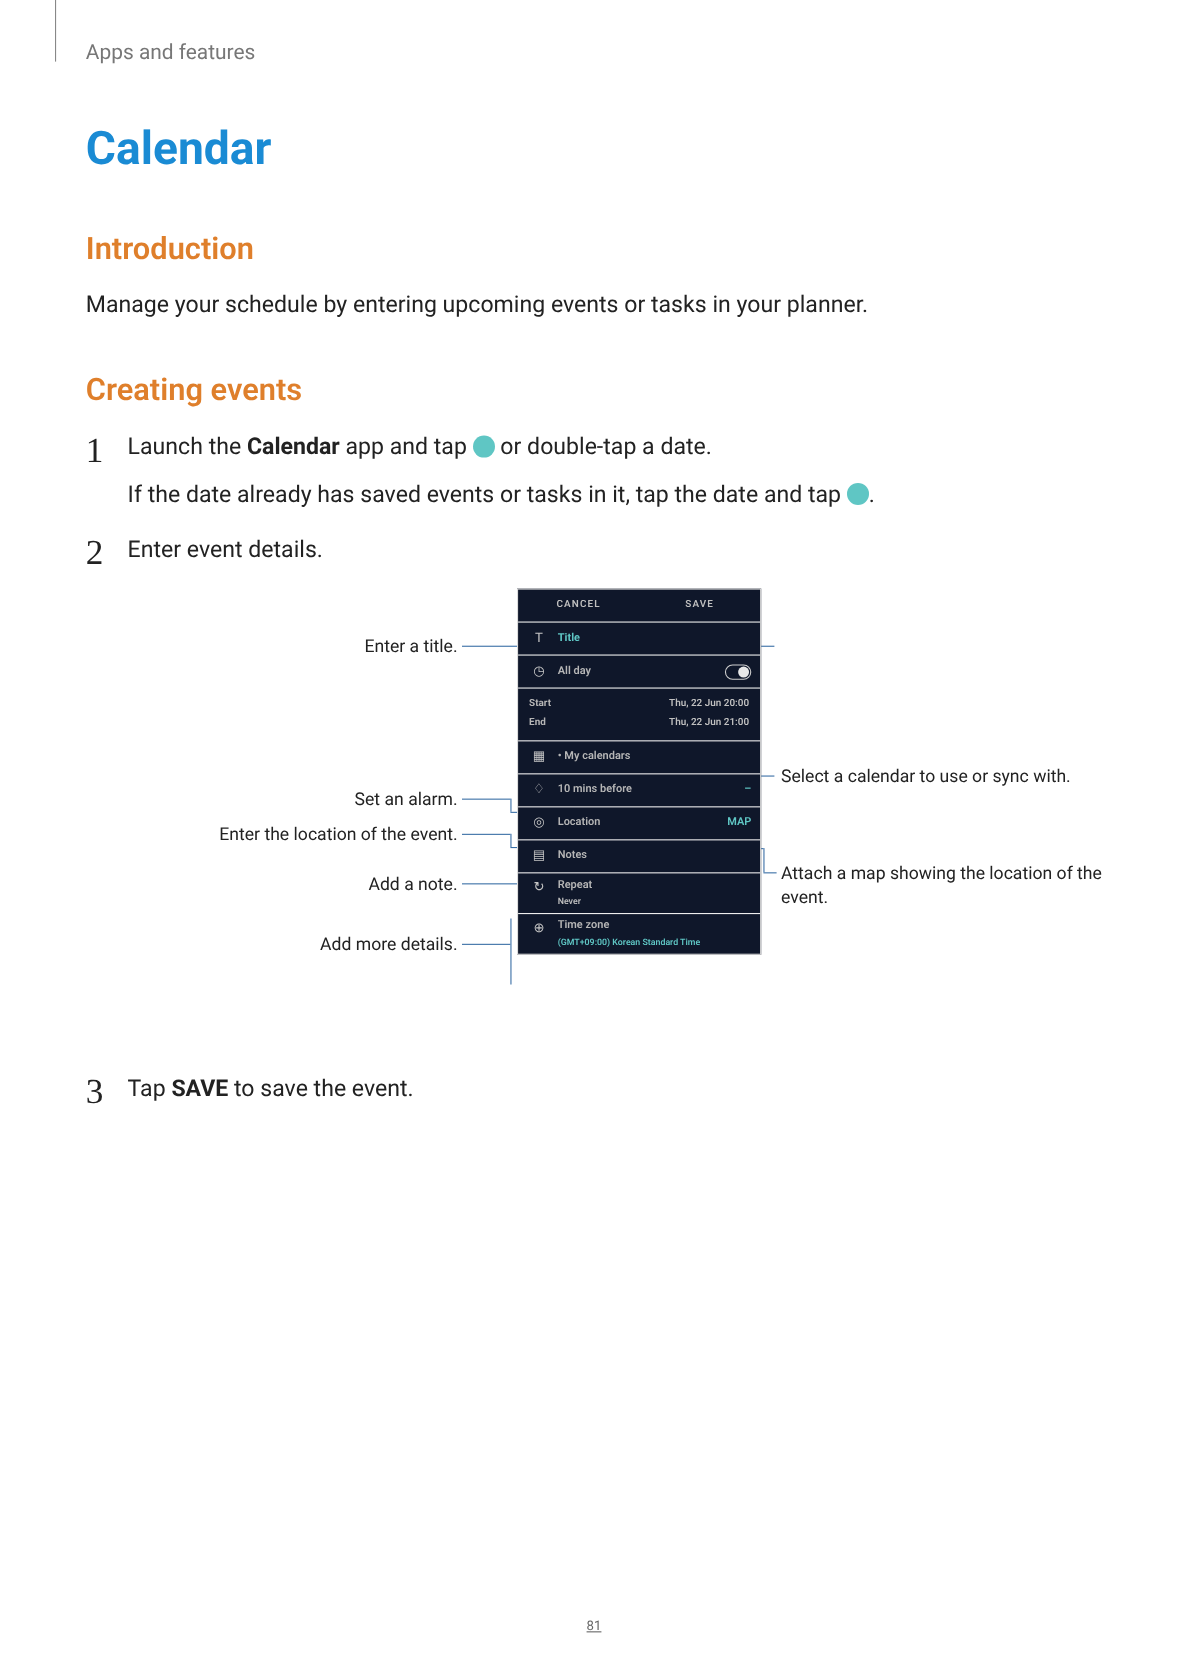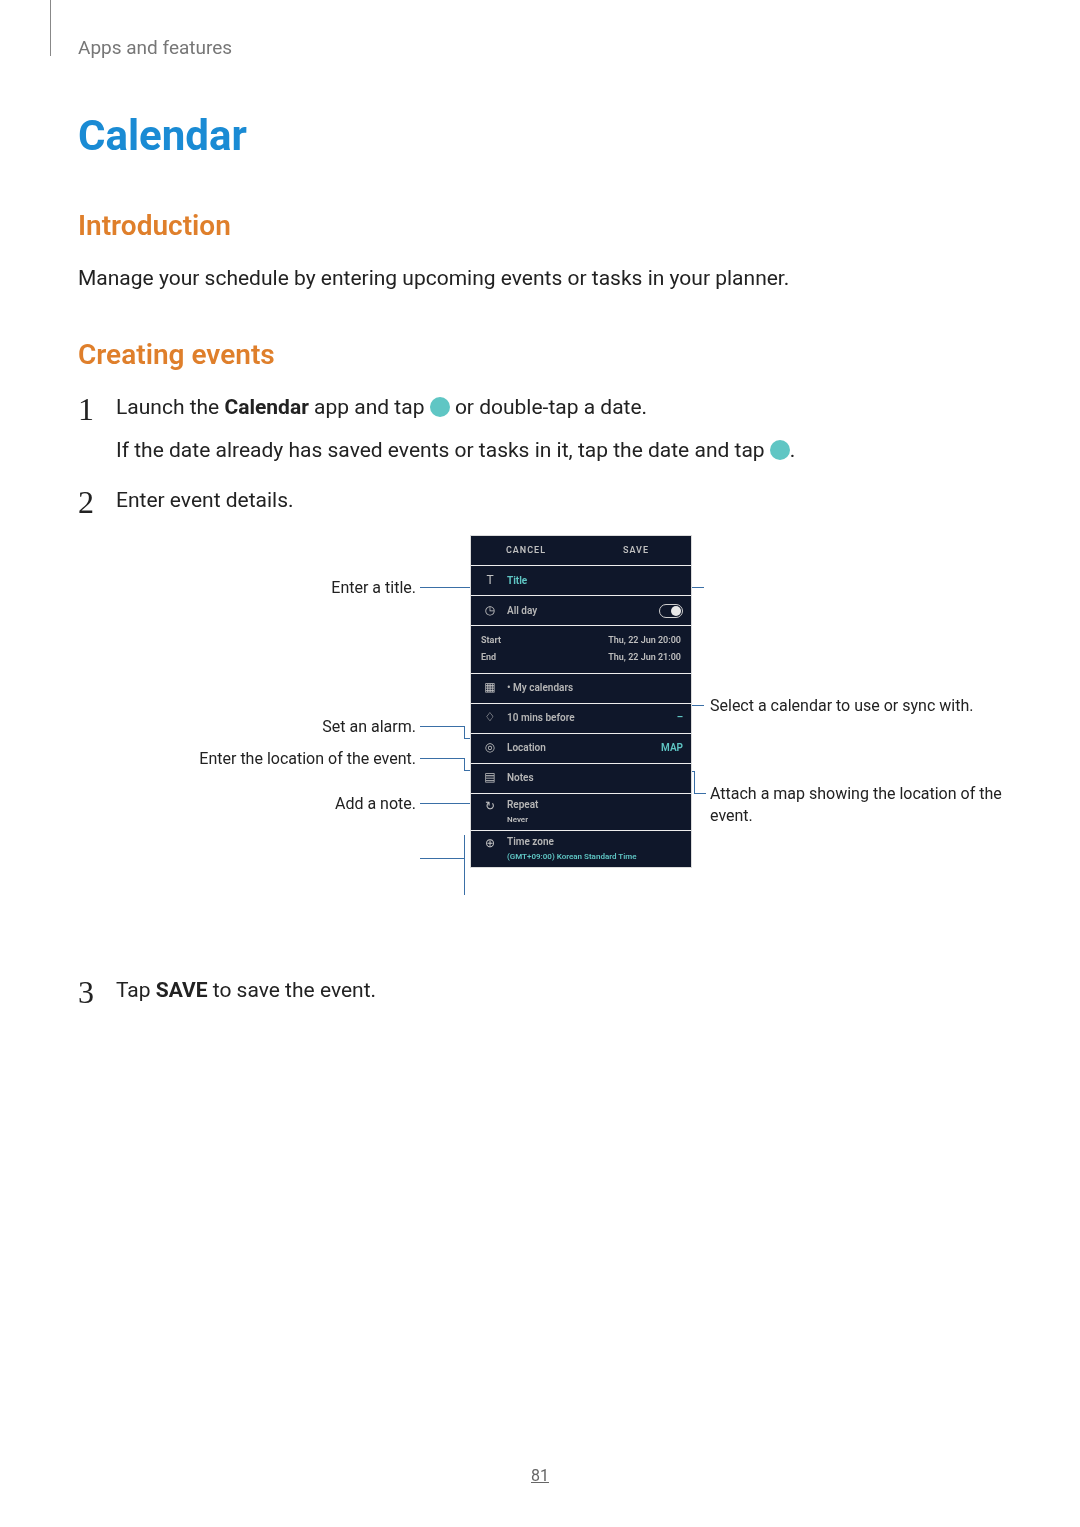--- a/index.html
+++ b/index.html
@@ -175,21 +175,21 @@
     border-bottom:1px solid #3a6fa6;
     border-right:1px solid #3a6fa6;
     width:8px; height:8px;
   }
 
   .page-num {
     position: absolute;
     bottom: 40px;
     left: 0; right: 0;
     text-align: center;
-    font-size: 16px;
+    font-size: 12px;
     color: #666;
     text-decoration: underline;
   }
 </style>
 </head>
 <body>
 
 <div class="page">
   <div class="page-left-rule"></div>
 
@@ -212,20 +212,21 @@
 
     <li>
       <span>Enter event details.</span>
 
       <div class="diagram-wrap">
 
         <div class="callout c-left" style="left:0; top:42px; width:300px;">Enter a title.</div>
         <div class="callout c-left" style="left:0; top:181px; width:300px;">Set an alarm.</div>
         <div class="callout c-left" style="left:0; top:213px; width:300px;">Enter the location of the event.</div>
         <div class="callout c-left" style="left:0; top:258px; width:300px;">Add a note.</div>
+        <div class="callout c-left" style="left:0; top:313px; width:300px;">Add more details.</div>
 
         <div class="callout" style="left:594px; top:160px; width:330px;">Select a calendar to use or sync with.</div>
         <div class="callout" style="left:594px; top:248px; width:330px;">Attach a map showing the location of the event.</div>
 
         <div class="line hline" style="left:304px; top:52px; width:62px;"></div>
         <div class="line hline" style="left:304px; top:191px; width:44px;"></div>
         <div class="line vline" style="left:348px; top:191px; height:12px;"></div>
         <div class="line hline" style="left:348px; top:203px; width:18px;"></div>
         <div class="line hline" style="left:304px; top:223px; width:44px;"></div>
         <div class="line vline" style="left:348px; top:223px; height:12px;"></div>

